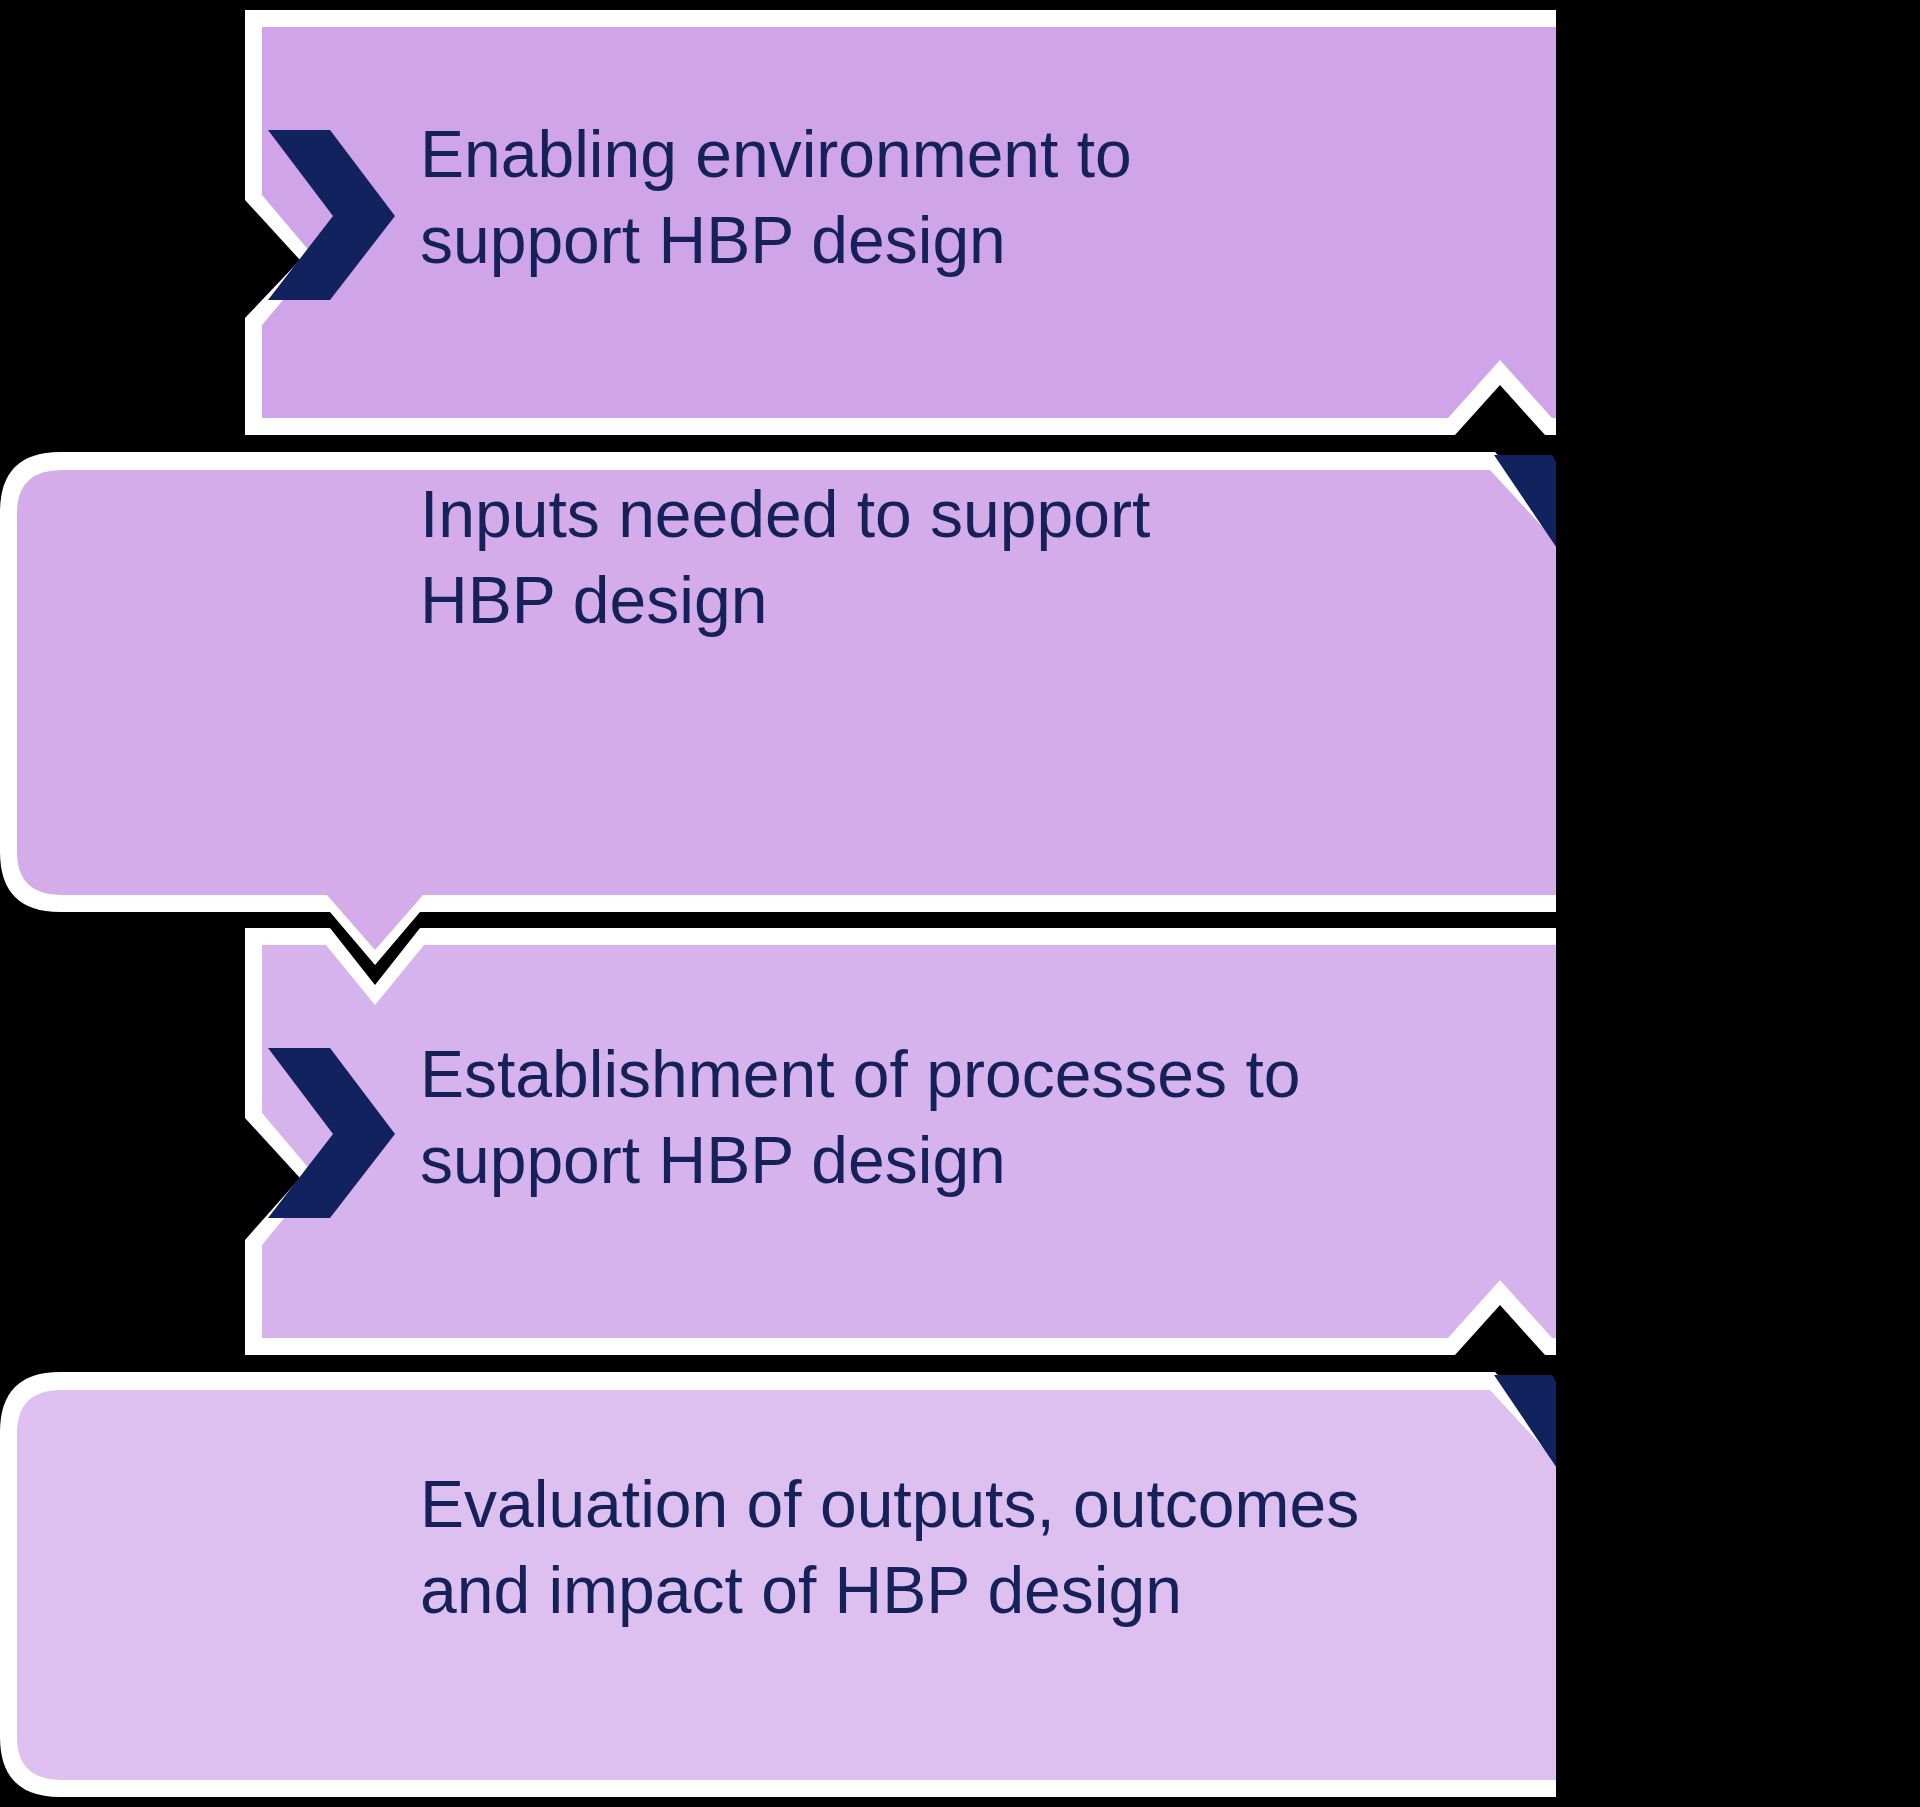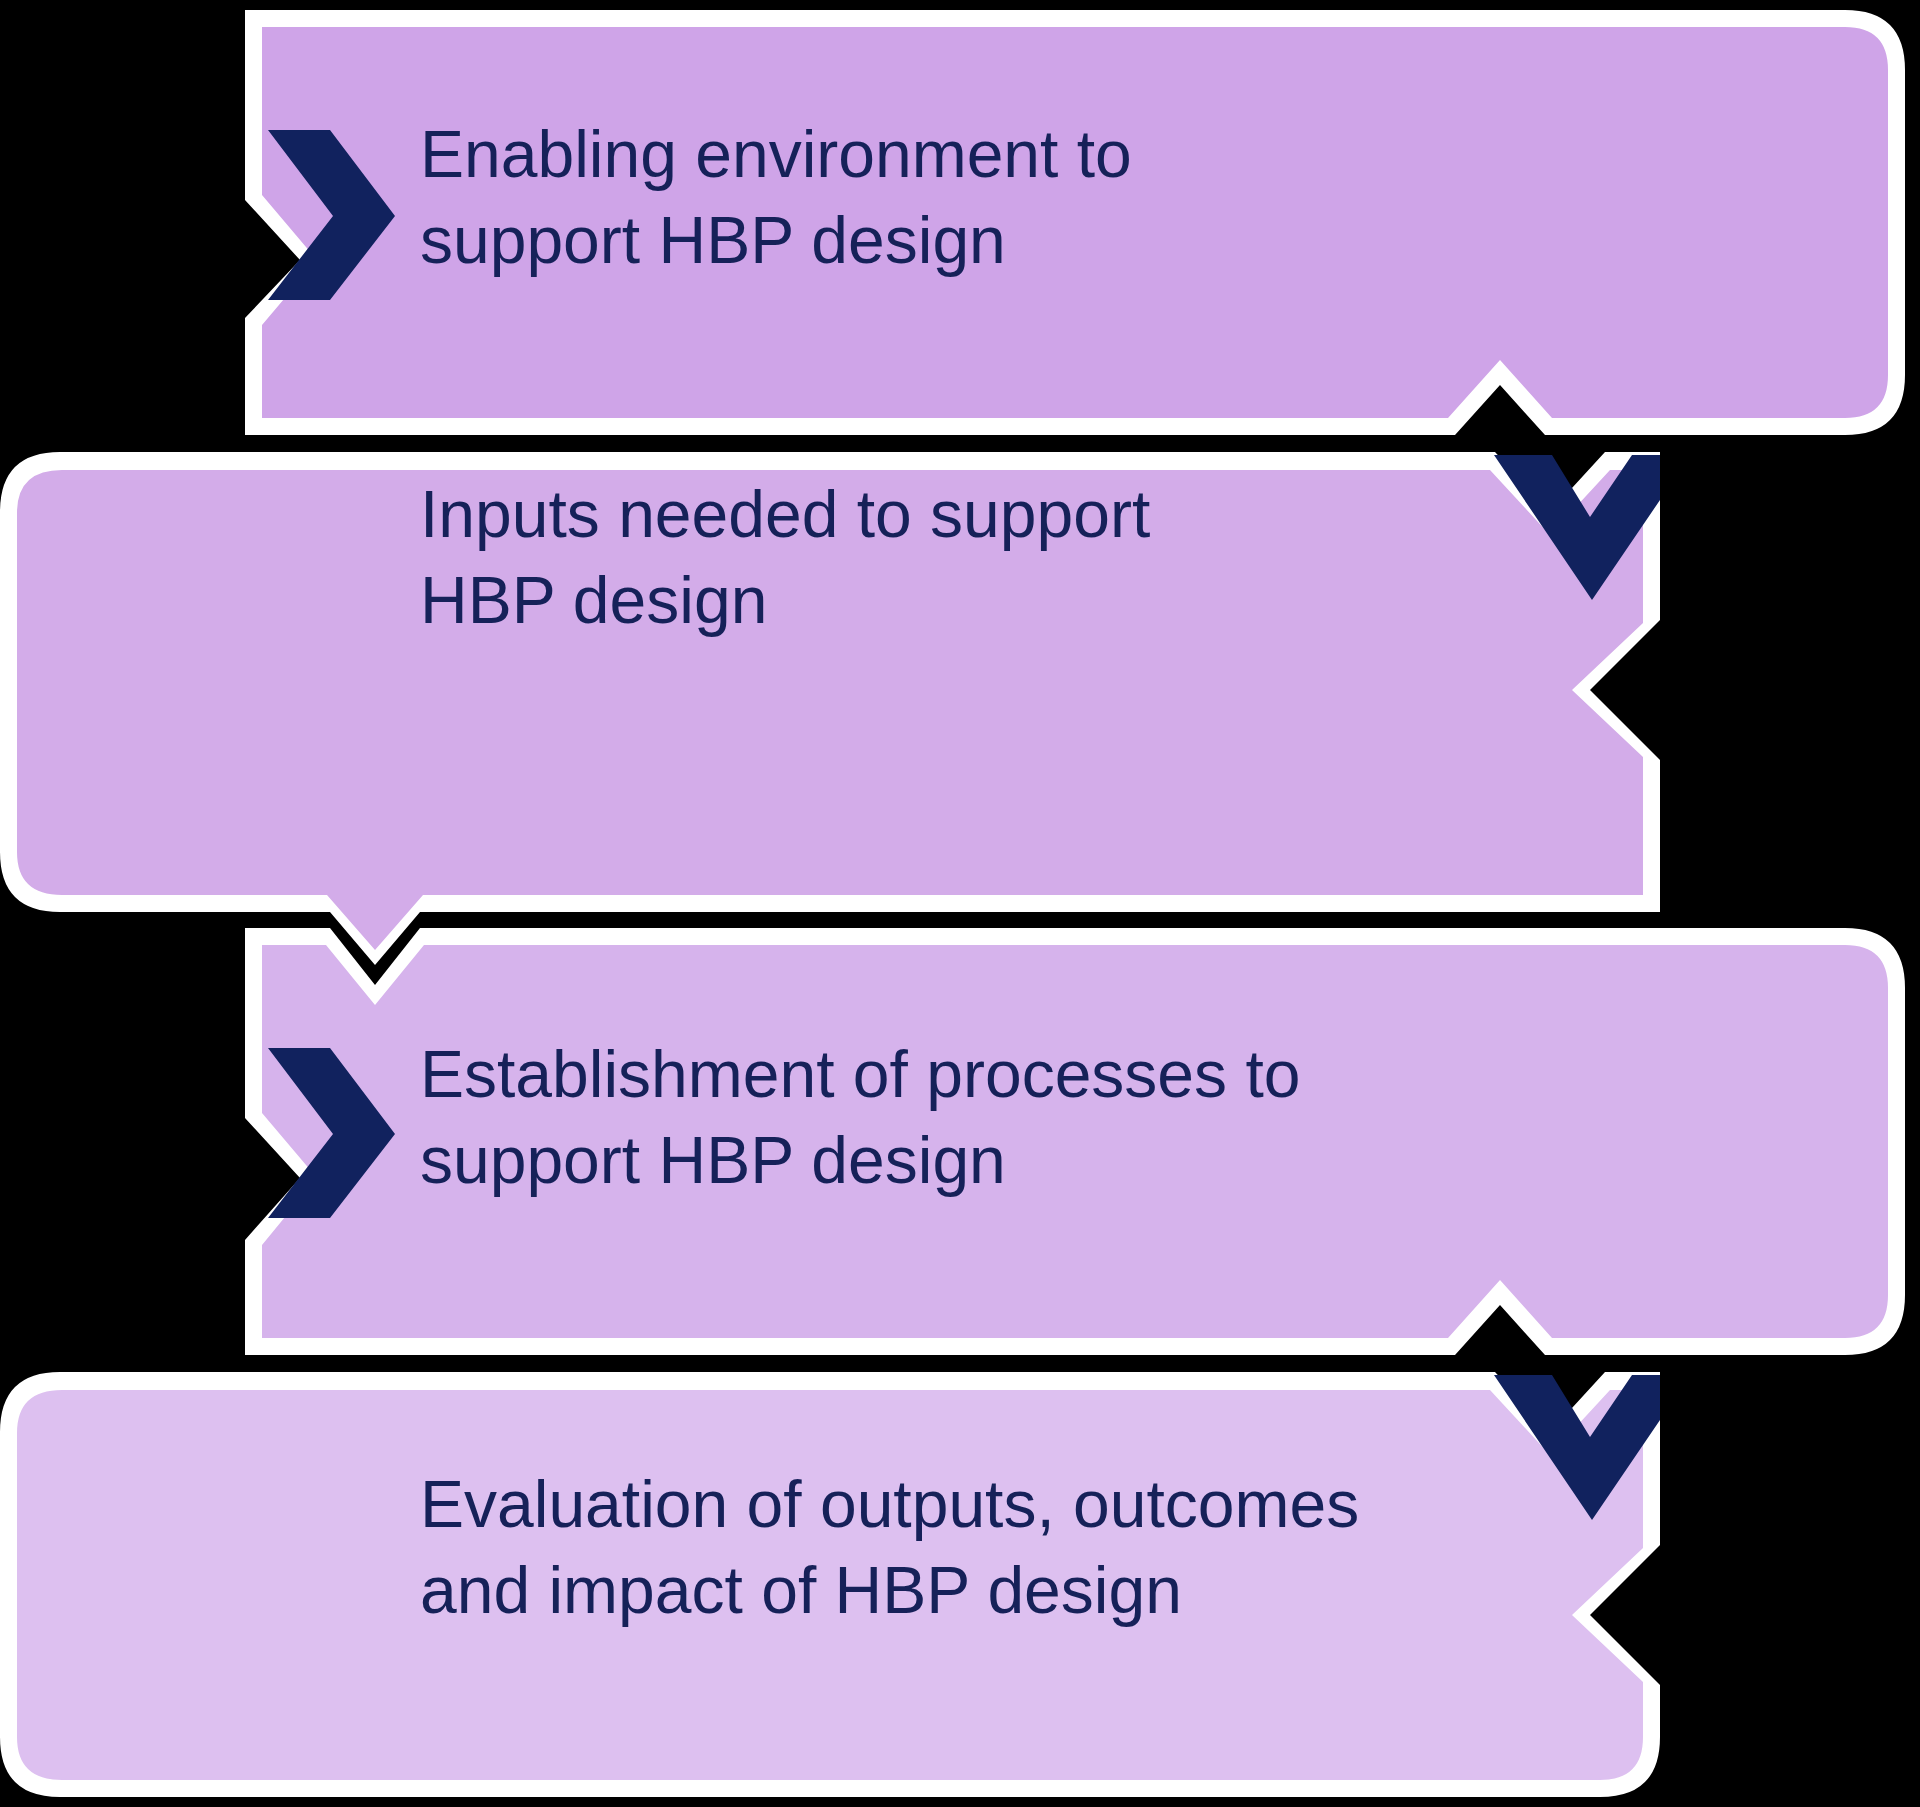--- a/index.html
+++ b/index.html
@@ -1,18 +1,18 @@
 <!DOCTYPE html>
 <html><head>
 <meta charset="utf-8">
 <style>
   html,body{margin:0;padding:0;background:#000;}
   #stage{
     position:relative;
-    width:1920px;
+    width:1556px;
     height:1807px;
     background:#000000;
     overflow:hidden;
     font-family:"Liberation Sans", sans-serif;
   }
   #stage svg{position:absolute;left:0;top:0;}
   .step-label{
     font-family:"Liberation Sans", sans-serif;
     font-weight:400;
     font-size:66px;

